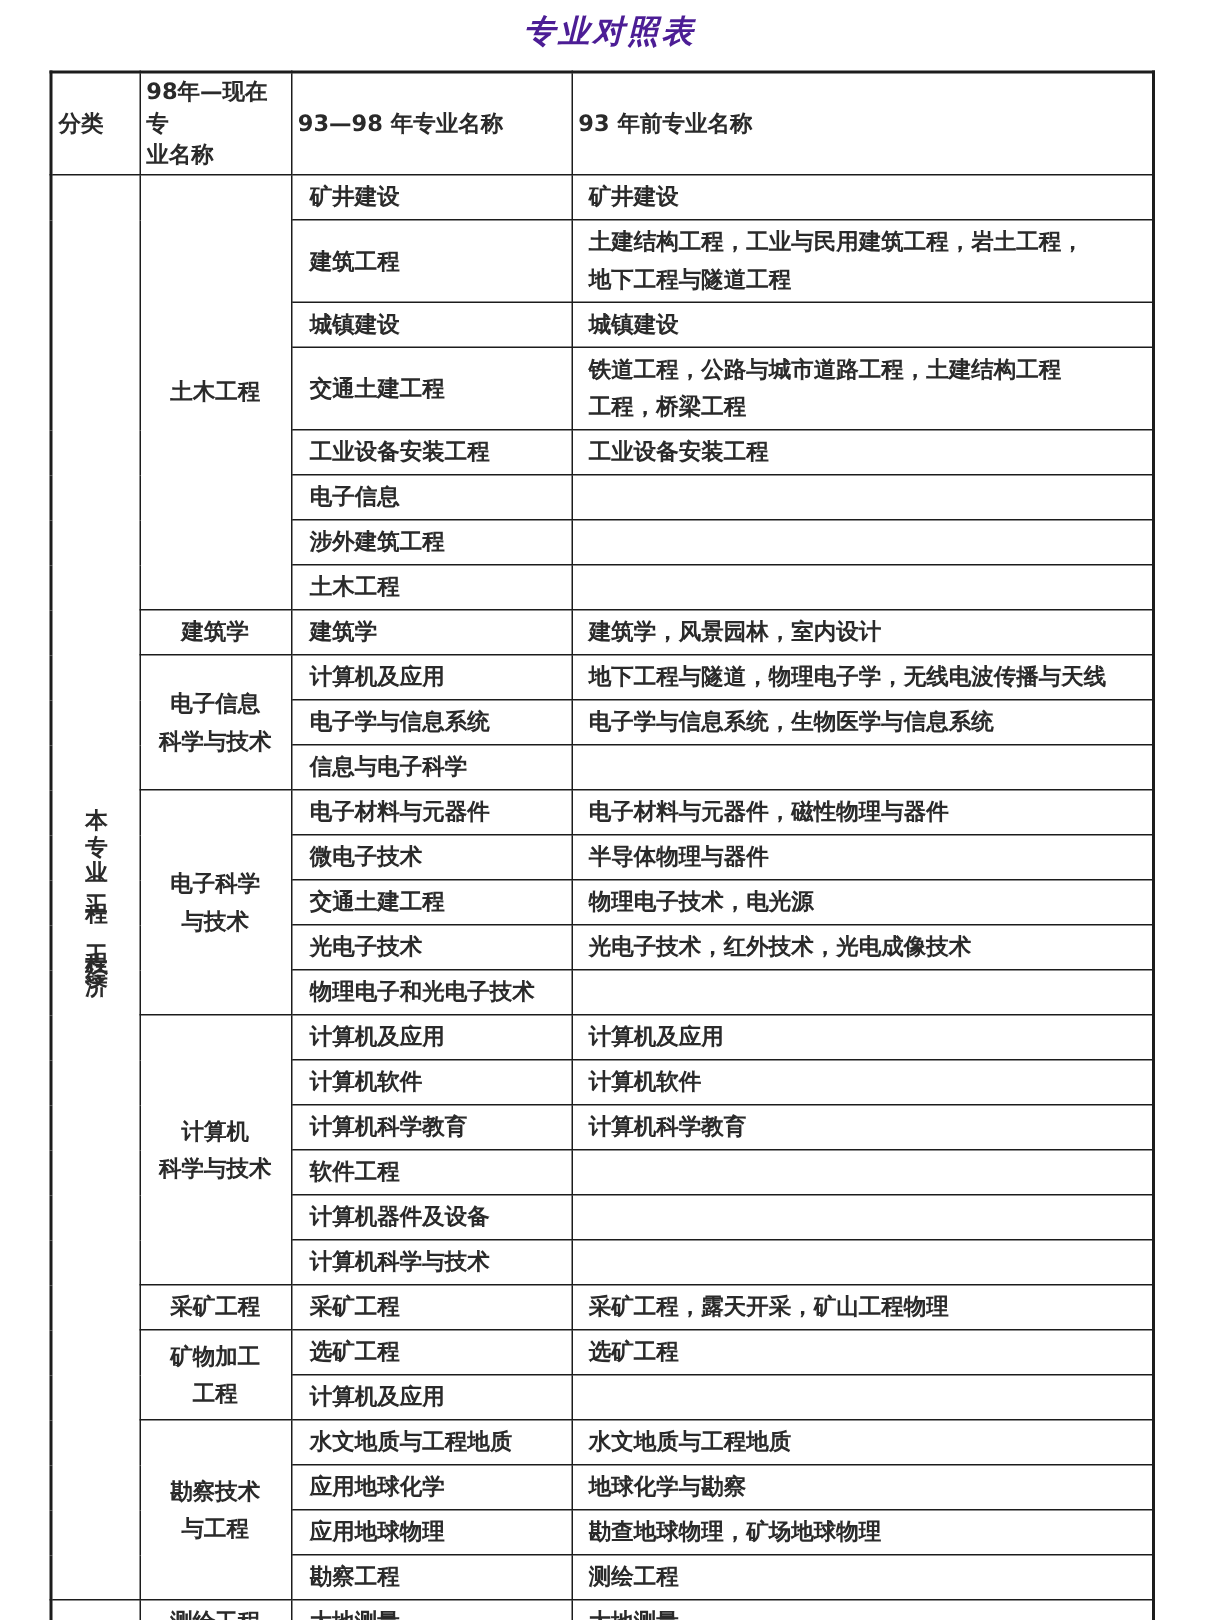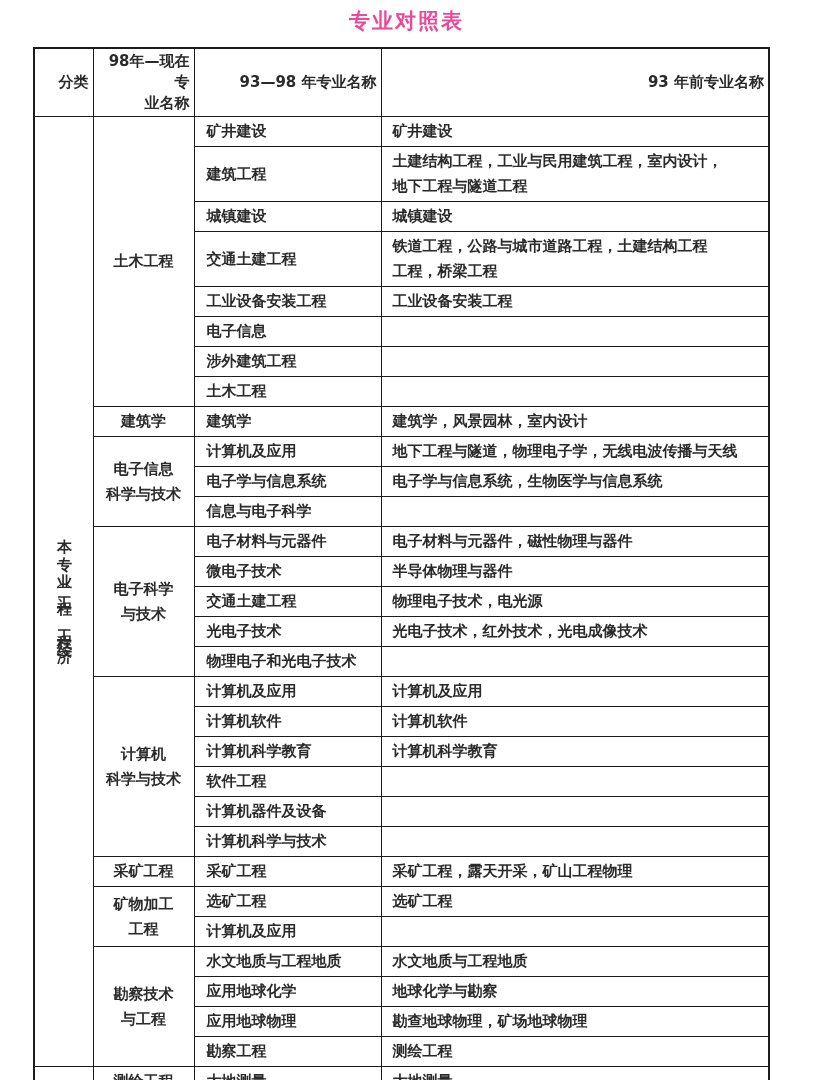--- a/index.html
+++ b/index.html
@@ -18,21 +18,22 @@
     position: relative;
   }
   .doc-title {
     margin: 0;
     padding-top: 7px;
     width: 100%;
     text-align: center;
     font-size: 21px;
     font-weight: bold;
     letter-spacing: 2px;
-    color: #ec4899;
+    color: #4c1d95;
+    font-style: italic;
   }
   table.cmp {
     border-collapse: collapse;
     table-layout: fixed;
     position: absolute;
     left: 33px;
     top: 47px;
     width: 735px;
     border: 2px solid #1c1c1c;
     background: #ffffff;
@@ -41,21 +42,21 @@
     border: 1.5px solid #1c1c1c;
     font-size: 15px;
     font-weight: 600;
     color: #2a2a2a;
     white-space: pre-line;
     vertical-align: middle;
     box-sizing: border-box;
   }
   .cmp th {
     height: 44px;
-    text-align: right;
+    text-align: left;
     line-height: 21px;
     padding: 2px 4px;
     font-weight: bold;
   }
   .cmp td {
     height: 30px;
     line-height: 25px;
     padding: 2px 8px;
   }
   .cmp td.cat {
@@ -111,21 +112,21 @@
     </thead>
     <tbody>
         <tr>
           <td class="cat" rowspan="30"><span class="vtext">本 专 业 （工程、工程经济）</span></td>
           <td class="grp" rowspan="8">土木工程</td>
           <td class="mid">矿井建设</td>
           <td class="old">矿井建设</td>
         </tr>
         <tr>
           <td class="mid">建筑工程</td>
-          <td class="old">土建结构工程，工业与民用建筑工程，室内设计，
+          <td class="old">土建结构工程，工业与民用建筑工程，岩土工程，
 地下工程与隧道工程</td>
         </tr>
         <tr>
           <td class="mid">城镇建设</td>
           <td class="old">城镇建设</td>
         </tr>
         <tr>
           <td class="mid">交通土建工程</td>
           <td class="old">铁道工程，公路与城市道路工程，土建结构工程
 工程，桥梁工程</td>

